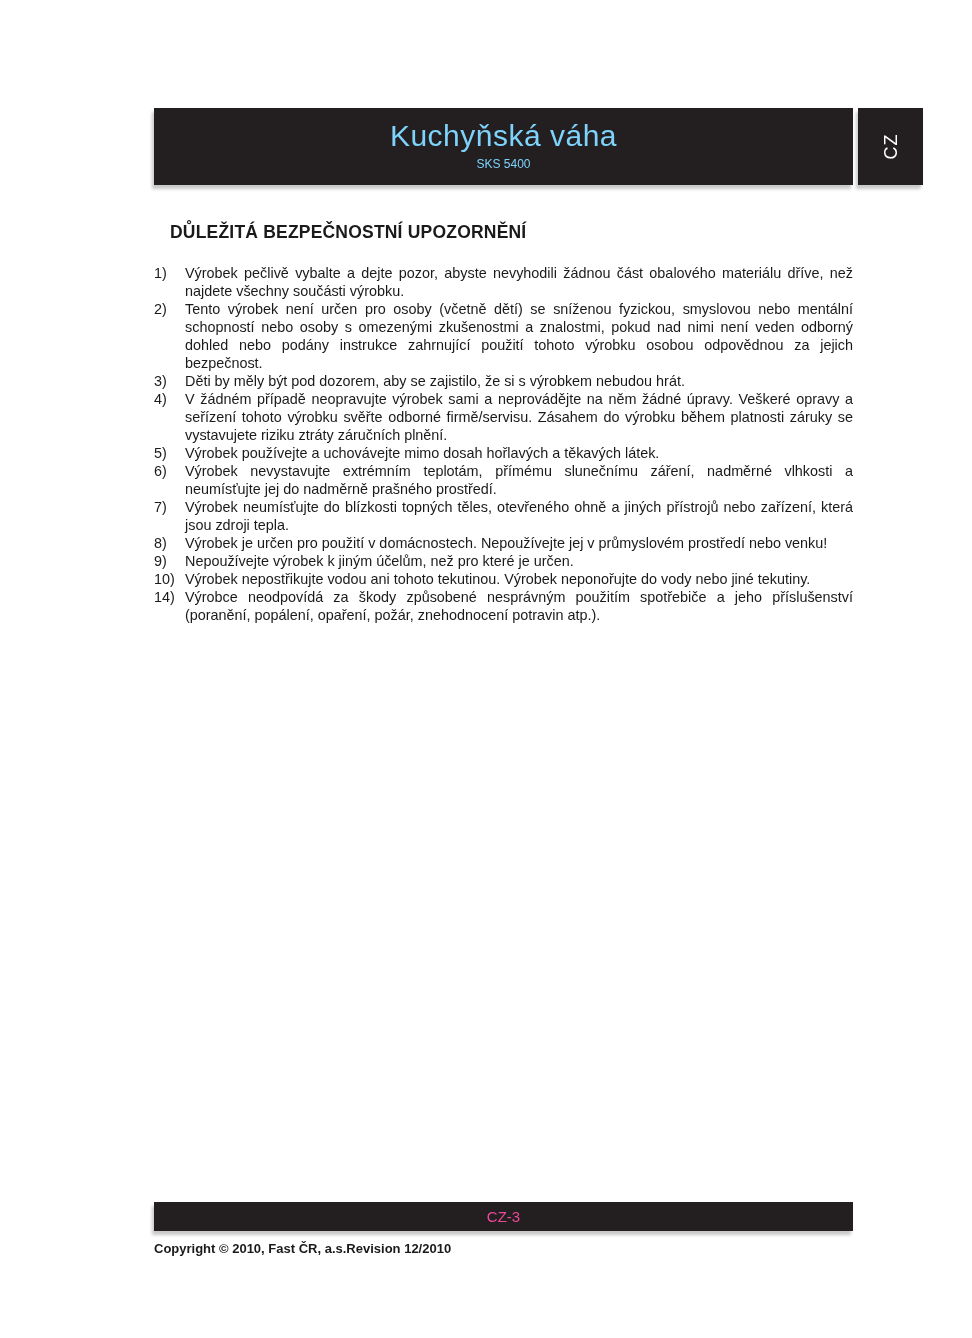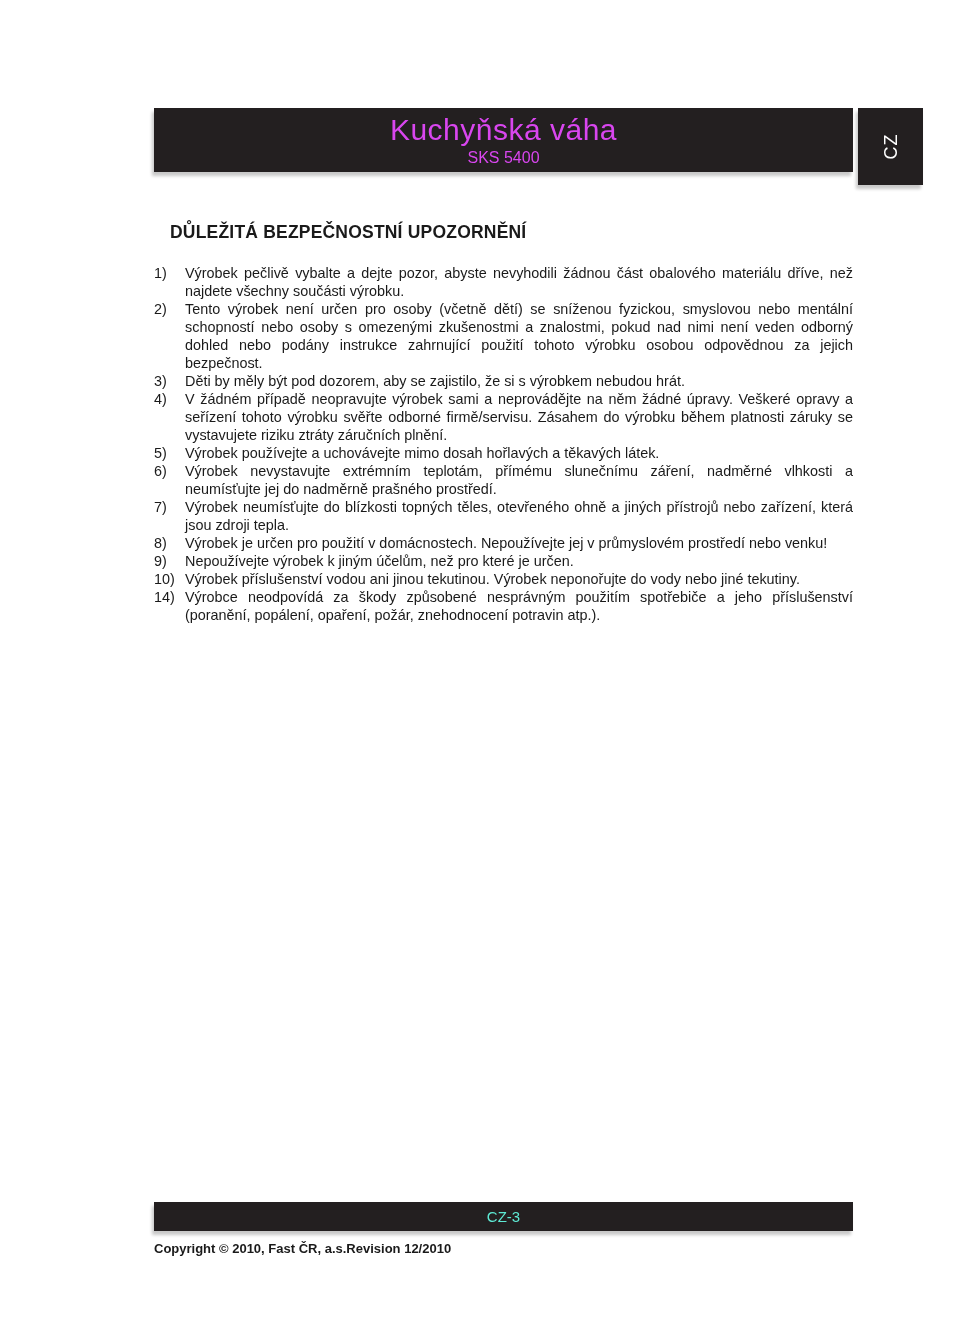--- a/index.html
+++ b/index.html
@@ -19,36 +19,36 @@
   
   .header-row {
     position: absolute;
     top: 108px;
     left: 154px;
     display: flex;
     gap: 5px;
   }
   .title-bar {
     width: 699px;
-    height: 64px;
+    height: 77px;
     background: #231f20;
-    color: #d946ef;
+    color: #7dd3fc;
     display: flex;
     flex-direction: column;
     align-items: center;
     justify-content: center;
     box-shadow: -2px 4px 3px #c9c9c9;
   }
   .title {
     font-size: 30px;
     line-height: 34px;
     letter-spacing: 0.5px;
   }
   .model {
-    font-size: 16px;
+    font-size: 12px;
     line-height: 20px;
     margin-top: 1px;
   }
   .cz-box {
     width: 65px;
     height: 77px;
     background: #231f20;
     display: flex;
     align-items: center;
     justify-content: center;
@@ -92,21 +92,21 @@
   }
 
   
   .footer-bar {
     position: absolute;
     top: 1202px;
     left: 154px;
     width: 699px;
     height: 29px;
     background: #231f20;
-    color: #5eead4;
+    color: #ec4899;
     display: flex;
     align-items: center;
     justify-content: center;
     font-size: 15px;
     box-shadow: -2px 4px 3px #c9c9c9;
   }
   .footer-meta {
     position: absolute;
     top: 1241px;
     left: 154px;
@@ -174,21 +174,21 @@
         <span class="txt">Výrobek je určen pro použití v domácnostech. Nepoužívejte jej v průmyslovém prostředí nebo venku!</span>
       </div>
 
       <div class="item">
         <span class="num">9)</span>
         <span class="txt">Nepoužívejte výrobek k jiným účelům, než pro které je určen.</span>
       </div>
 
       <div class="item">
         <span class="num">10)</span>
-        <span class="txt">Výrobek příslušenství vodou ani jinou tekutinou. Výrobek neponořujte do vody nebo jiné tekutiny.</span>
+        <span class="txt">Výrobek nepostřikujte vodou ani tohoto tekutinou. Výrobek neponořujte do vody nebo jiné tekutiny.</span>
       </div>
 
 
 
 
       <div class="item">
         <span class="num">14)</span>
         <span class="txt">Výrobce neodpovídá za škody způsobené nesprávným použitím spotřebiče a jeho příslušenství (poranění, popálení, opaření, požár, znehodnocení potravin atp.).</span>
       </div>
     </div>

